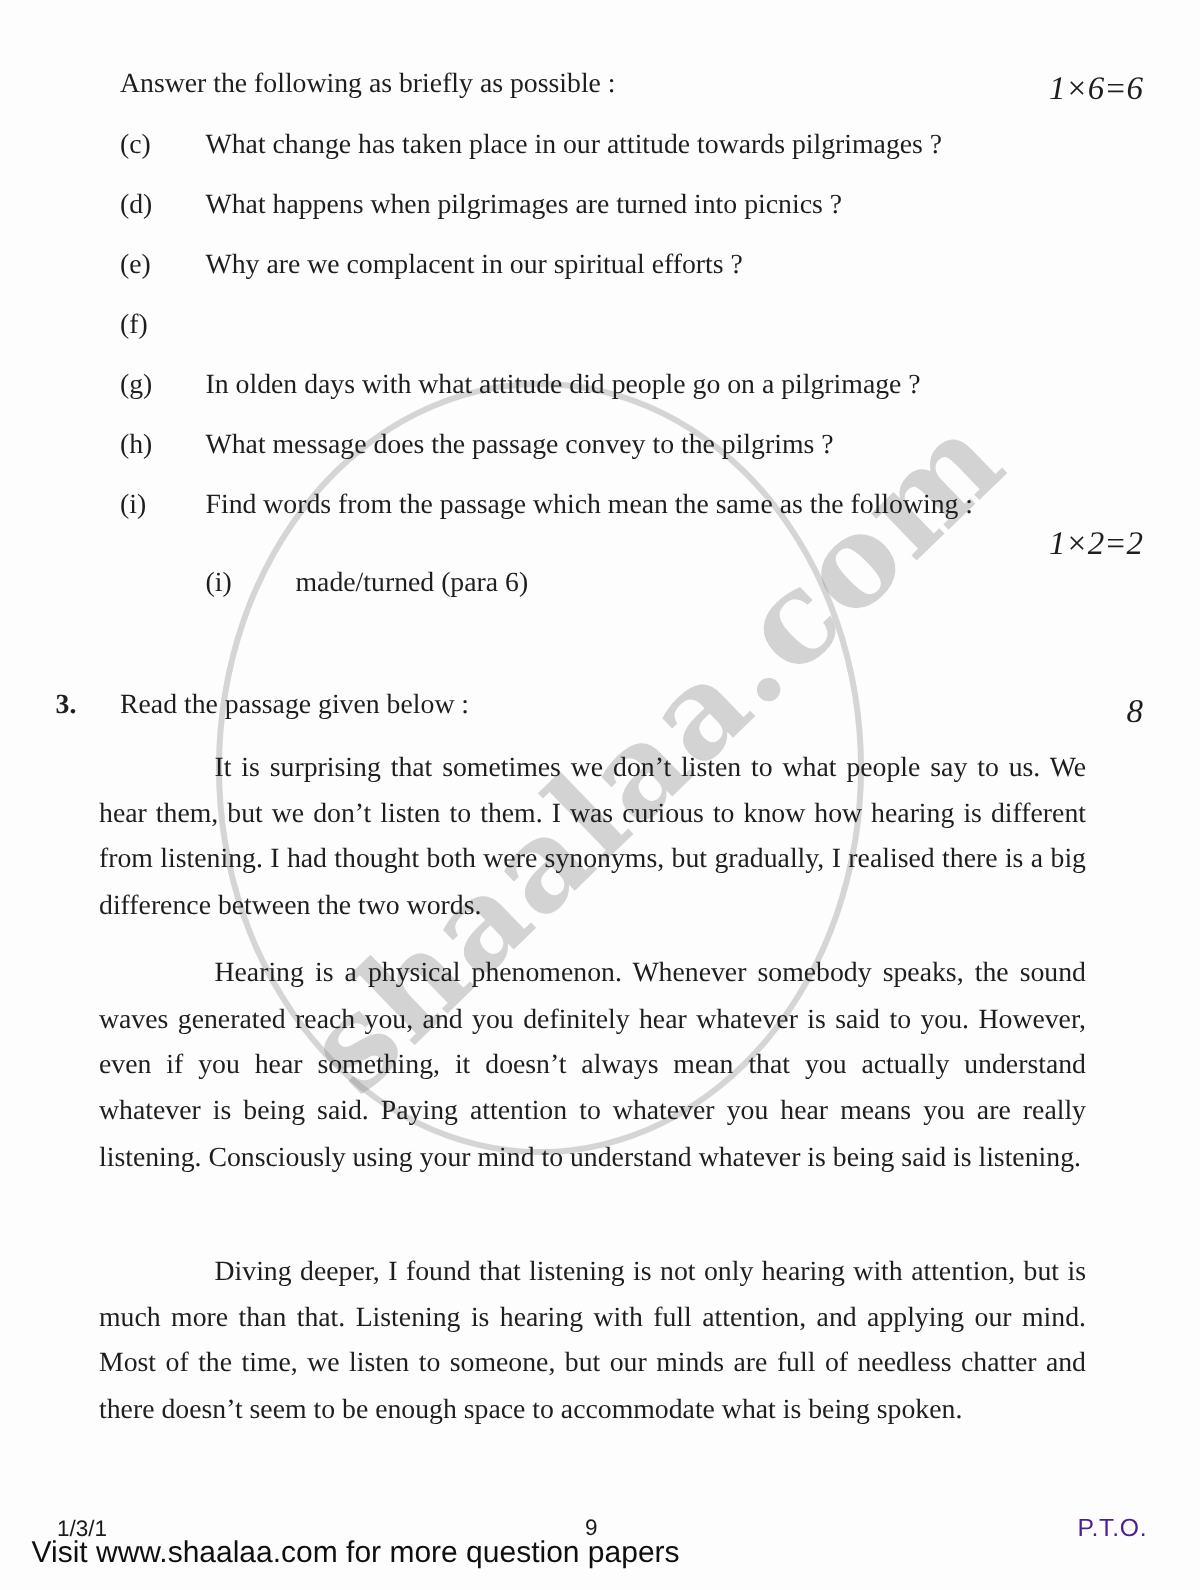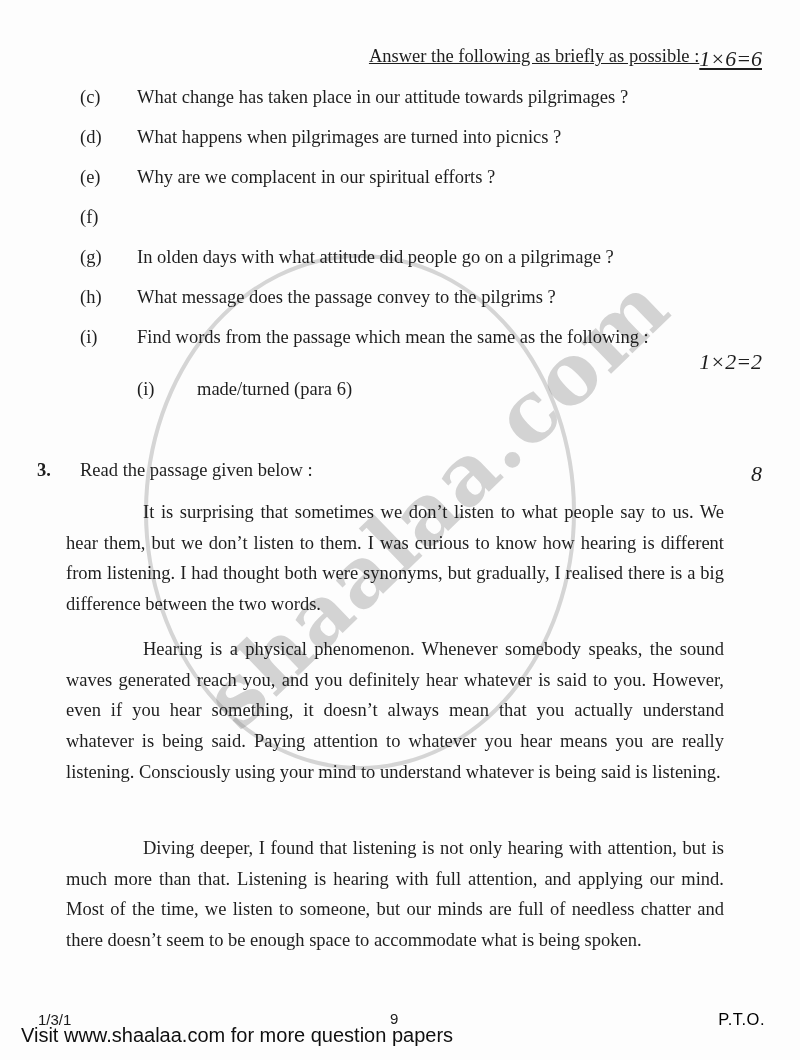--- a/index.html
+++ b/index.html
@@ -32,23 +32,22 @@
     letter-spacing:2px;
     color:rgba(128,128,128,.33);
     transform:rotate(-44deg);
     white-space:nowrap;
     user-select:none;
   }
 
   
   .instruction-row{
     left:80px;top:46px;width:682px;
-    display:flex;justify-content:flex-end;
+    display:flex;justify-content:space-between;
     font-size:18.5px;
-    text-decoration:underline;
   }
   .marks{font-style:italic;font-size:22px;}
   .q-row{
     left:80px;width:682px;
     display:flex;
     font-size:18.5px;line-height:22px;
   }
   .q-label{width:57px;flex:0 0 57px;}
   .sub-row{
     left:137px;width:560px;
@@ -67,21 +66,21 @@
     line-height:30.7px;
     text-align:justify;
     text-indent:77px;
     margin:0;
   }
 
   
   .f-sans{font-family:"Liberation Sans", sans-serif;}
   .f-code{left:38px;top:1011px;font-size:15px;color:#1a1a1a;}
   .f-page{left:390px;top:1010px;font-size:15px;color:#1a1a1a;}
-  .f-pto{right:35px;top:1010px;font-size:16.5px;letter-spacing:.5px;color:#000000;}
+  .f-pto{right:35px;top:1010px;font-size:16.5px;letter-spacing:.5px;color:#4c1d95;}
   .f-promo{left:21px;top:1024px;font-size:20px;color:#0f0f0f;}
 </style>
 </head>
 <body>
 
 <div class="page">
 
   <div class="wm-circle"></div>
   <div class="wm-text">shaalaa.com</div>
 

